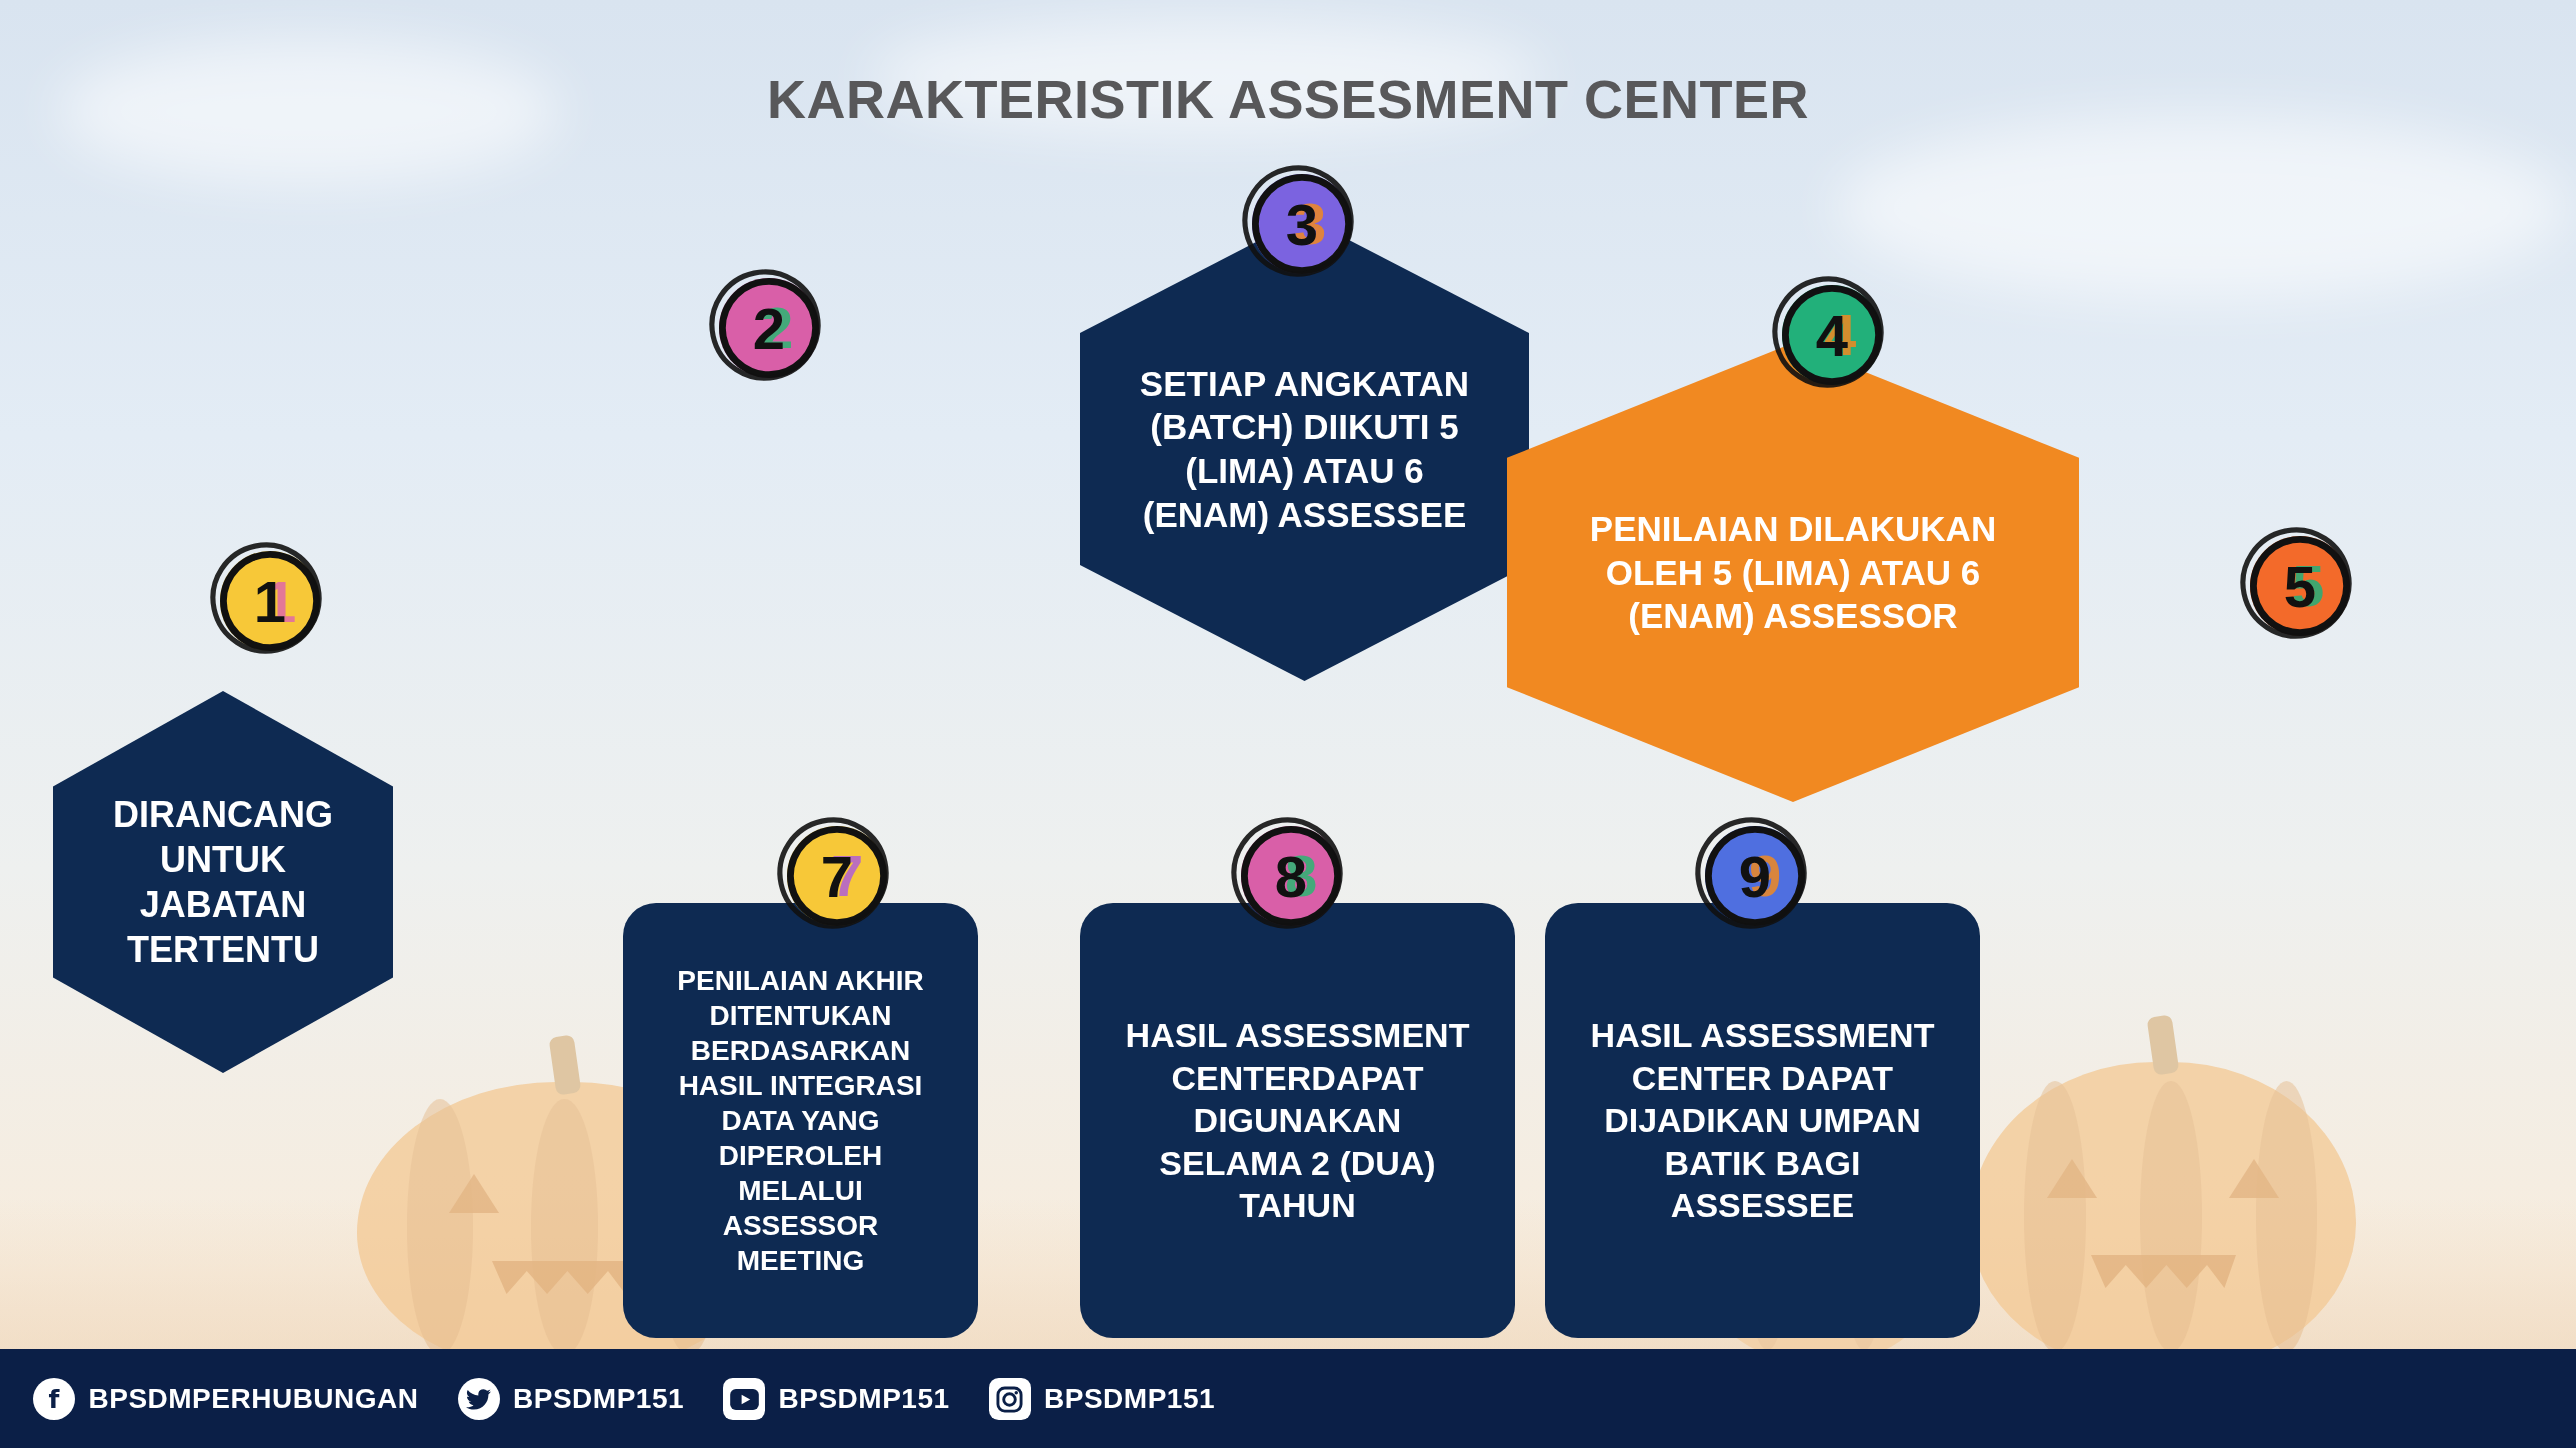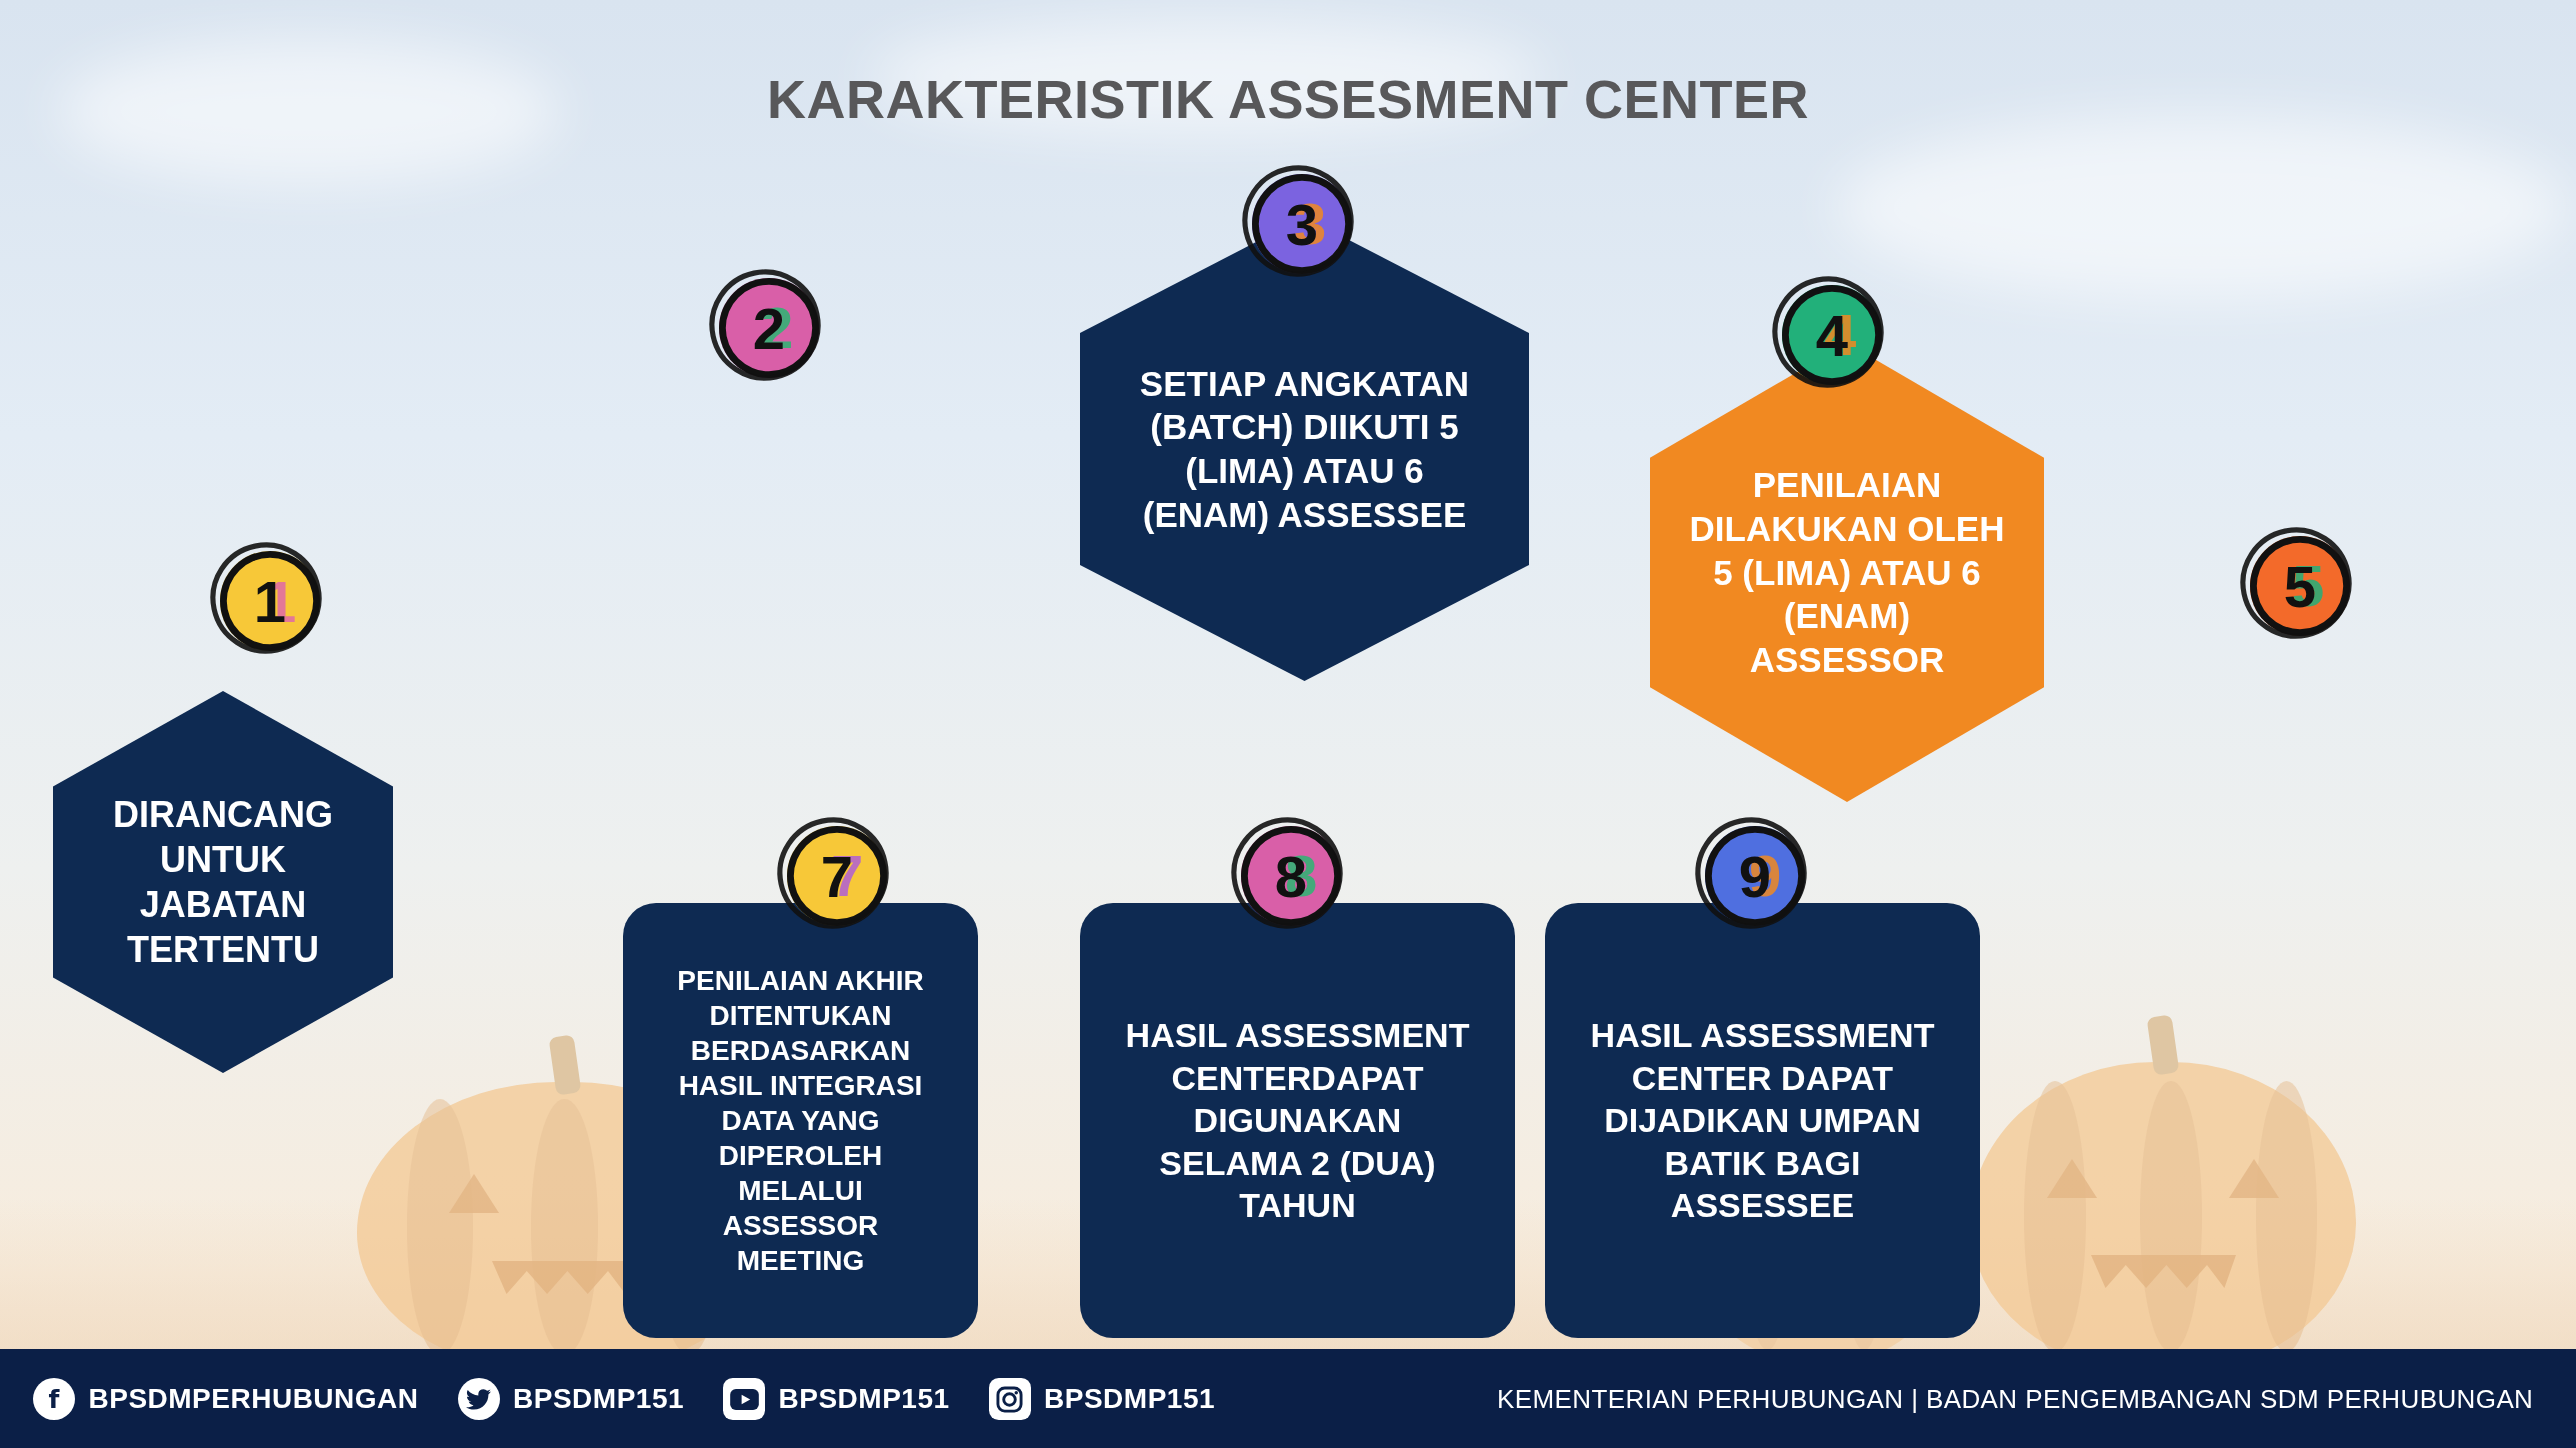--- a/index.html
+++ b/index.html
@@ -243,21 +243,21 @@
 
   <div class="node hex navy" style="left:1080px; top:217px; width:449px; height:464px; font-size:35px;">
     <span>SETIAP ANGKATAN (BATCH) DIIKUTI 5 (LIMA) ATAU 6 (ENAM) ASSESSEE</span>
   </div>
   <div class="badge" style="left:1252px; top:174px; background:#7b63e0;">
     <div class="ink"></div>
     <span class="ghost" style="color:#f18921; left:42px; top:15.5px;">3</span>
     <span>3</span>
   </div>
 
-  <div class="node hex orange" style="left:1650px; top:343px; width:394px; height:459px; font-size:35px;">
+  <div class="node hex orange" style="left:1507px; top:343px; width:572px; height:459px; font-size:35px;">
     <span>PENILAIAN DILAKUKAN OLEH 5 (LIMA) ATAU 6 (ENAM) ASSESSOR</span>
   </div>
   <div class="badge" style="left:1782px; top:285px; background:#22b07a;">
     <div class="ink"></div>
     <span class="ghost" style="color:#f18921; left:42px; top:15.5px;">4</span>
     <span>4</span>
   </div>
 
   <div class="badge" style="left:2250px; top:536px; background:#f36a2a;">
     <div class="ink"></div>
@@ -317,17 +317,16 @@
     <div class="social">
       <div class="glyph rect">
         <svg width="27" height="27" viewBox="0 0 28 28" aria-hidden="true">
           <rect x="2" y="2" width="24" height="24" rx="7" fill="none" stroke="#0b1f47" stroke-width="3"></rect>
           <circle cx="14" cy="14" r="6" fill="none" stroke="#0b1f47" stroke-width="3"></circle>
           <circle cx="21" cy="7" r="1.8" fill="#0b1f47"></circle>
         </svg>
       </div>
       <div class="handle">BPSDMP151</div>
     </div>
-    <div class="footer-right">KEMENTERIAN PERHUBUNGAN | BADAN PENGEMBANGAN SDM PERHUBUNGAN</div>
   </div>
 
 </div>
 
 
 </body></html>

